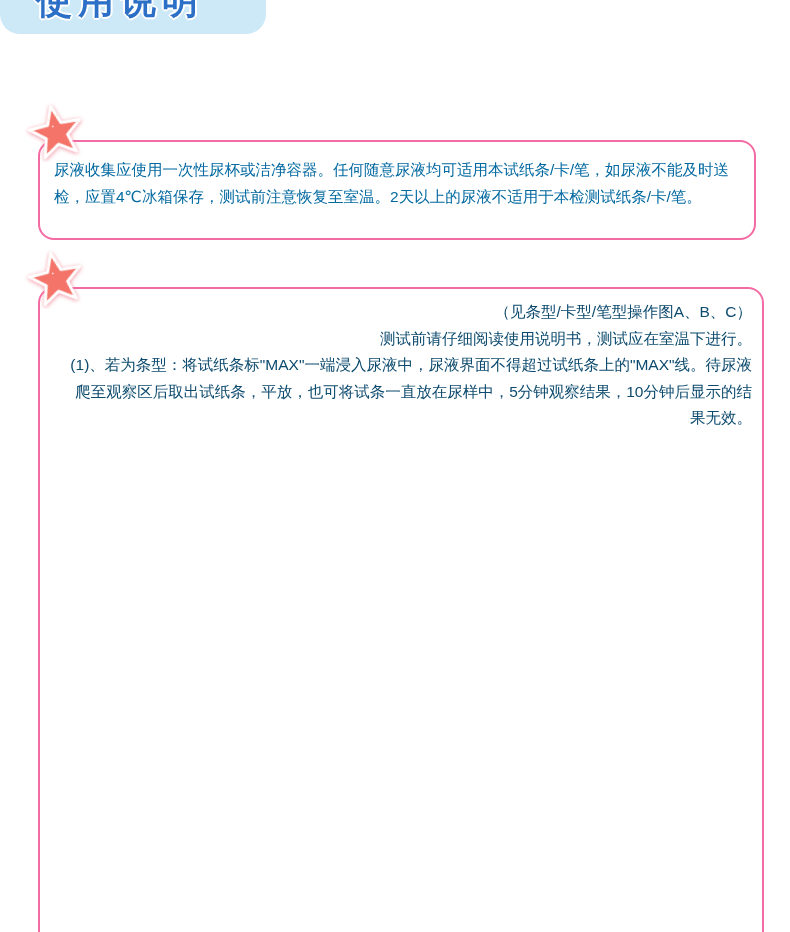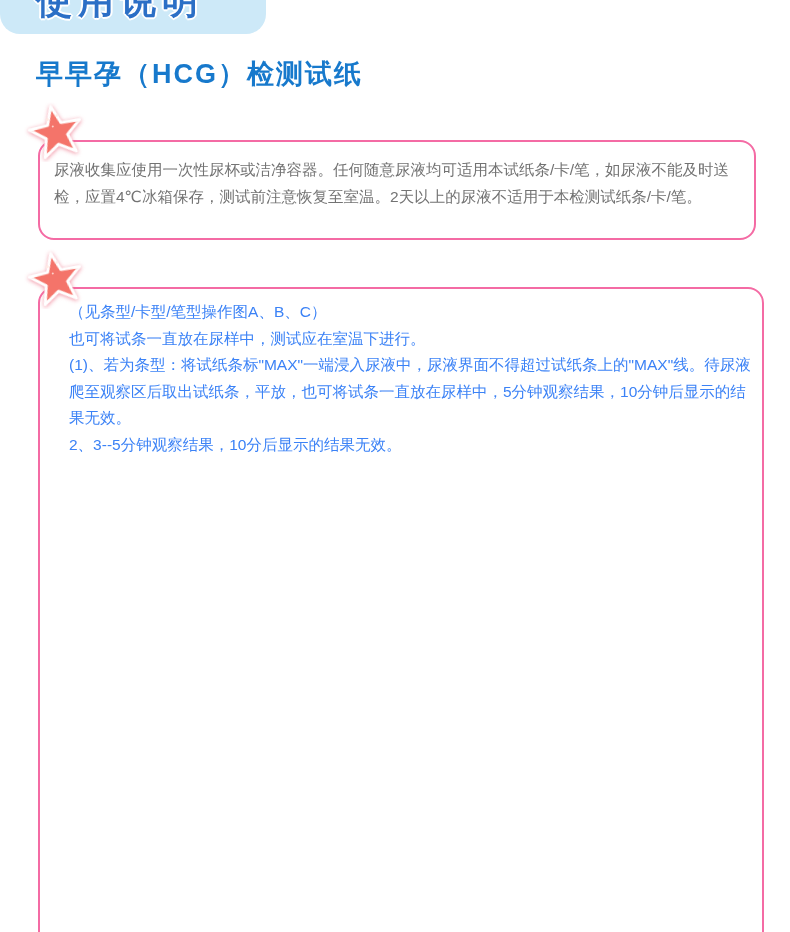--- a/index.html
+++ b/index.html
@@ -8,22 +8,22 @@
   
   .banner{position:absolute;left:0;top:-30px;width:266px;height:64px;background:#cde9f8;border-radius:20px;}
   .banner span{position:absolute;left:36px;bottom:8px;font-size:36px;font-weight:bold;color:#2b6fc6;letter-spacing:6px;
      text-shadow:-2px 0 #fff,2px 0 #fff,0 -2px #fff,0 2px #fff,-1px -1px #fff,1px 1px #fff,-1px 1px #fff,1px -1px #fff;}
   .page-title{position:absolute;left:36px;top:56px;font-size:27px;font-weight:bold;color:#1779cc;letter-spacing:2px;}
   
   .pill{position:absolute;background:#fff;border:3px solid #ef7e18;border-radius:19px;height:32px;line-height:32px;
         padding:0 30px;font-size:19px;font-weight:bold;color:#3c2c28;z-index:3;}
   .star{position:absolute;z-index:4;}
   .pinkbox{position:absolute;border:2px solid #f46ba4;border-radius:16px;background:#fff;z-index:1;}
-  .bodytext{position:absolute;left:14px;right:14px;top:14px;font-size:15.5px;line-height:27px;color:#737373;}
-  .paras{position:absolute;left:29px;right:10px;top:10px;font-size:15.5px;line-height:26.5px;color:#3b82f6;}
+  .bodytext{position:absolute;left:14px;right:14px;top:14px;font-size:15.5px;line-height:27px;color:#0369a1;}
+  .paras{position:absolute;left:29px;right:10px;top:10px;font-size:15.5px;line-height:26.5px;color:#0c4a6e;text-align:right;}
   .paras div{margin:0;}
   
   .dia{position:absolute;left:62px;width:662px;}
   .side{position:absolute;left:0;top:0;width:24px;background:#d2d2d2;border:1px solid #919191;box-sizing:border-box;
         writing-mode:vertical-rl;text-orientation:upright;font-size:13px;font-weight:bold;color:#1c1c1c;
         display:flex;align-items:center;justify-content:center;letter-spacing:2px;}
   .tbl{position:absolute;left:24px;top:0;width:637px;border:1px solid #767676;box-sizing:border-box;background:#fff;}
   .hdr{display:flex;height:20px;border-bottom:1px solid #767676;}
   .hdr span{flex:1;text-align:center;line-height:20px;font-family:"Liberation Serif",serif;font-size:14px;color:#222;
             border-right:1px solid #767676;}
@@ -47,21 +47,20 @@
         <path d="M0,0H4M0,3H4" stroke="#1c7d49" stroke-width="0.7"></path>
         <path d="M2,0V6" stroke="#1c7d49" stroke-width="0.7"></path>
       </pattern>
     </defs>
   </svg>
 
   <div class="banner">
     <span>使用说明</span>
   </div>
 
-  <div class="page-title">早早孕（HCG）检测试纸</div>
 
   <svg class="star" style="left:24px;top:102px" width="64" height="60">
     <g transform="rotate(-12 32 30)">
       <polygon points="32,4 38.8,21.7 57.7,22.7 42.9,34.6 47.9,52.8 32,42.5 16.1,52.8 21.1,34.6 6.3,22.7 25.2,21.7" fill="#f4746a" stroke="#fff" stroke-width="3" stroke-linejoin="round" style="filter:drop-shadow(0 1px 2px rgba(235,95,120,.7))"></polygon>
       <circle cx="26" cy="16" r="1.6" fill="#ffe9e2" opacity=".9"></circle>
         <circle cx="36" cy="14" r="1.2" fill="#ffe9e2" opacity=".9"></circle>
         <circle cx="30" cy="24" r="1" fill="#ffe9e2" opacity=".8"></circle>
     </g>
   </svg>
   <div class="pinkbox" style="left:38px;top:140px;width:714px;height:96px">
@@ -72,23 +71,22 @@
     <g transform="rotate(-12 32 30)">
       <polygon points="32,4 38.8,21.7 57.7,22.7 42.9,34.6 47.9,52.8 32,42.5 16.1,52.8 21.1,34.6 6.3,22.7 25.2,21.7" fill="#f4746a" stroke="#fff" stroke-width="3" stroke-linejoin="round" style="filter:drop-shadow(0 1px 2px rgba(235,95,120,.7))"></polygon>
       <circle cx="26" cy="16" r="1.6" fill="#ffe9e2" opacity=".9"></circle>
         <circle cx="36" cy="14" r="1.2" fill="#ffe9e2" opacity=".9"></circle>
         <circle cx="30" cy="24" r="1" fill="#ffe9e2" opacity=".8"></circle>
     </g>
   </svg>
   <div class="pinkbox" style="left:38px;top:287px;width:722px;height:660px">
     <div class="paras">
       <div>（见条型/卡型/笔型操作图A、B、C）</div>
-      <div>也可将试条一直放在尿样中，测试应在室温下进行。</div>
+      <div>测试前请仔细阅读使用说明书，测试应在室温下进行。</div>
       <div>(1)、若为条型：将试纸条标"MAX"一端浸入尿液中，尿液界面不得超过试纸条上的"MAX"线。待尿液爬至观察区后取出试纸条，平放，也可将试条一直放在尿样中，5分钟观察结果，10分钟后显示的结果无效。</div>
-      <div>2、3--5分钟观察结果，10分后显示的结果无效。</div>
     </div>
   </div>
 
   <div class="dia" style="top:565px;height:120px">
     <div class="side" style="height:120px">条型操作图</div>
     <div class="tbl" style="height:120px">
       <div class="hdr">
         <span>A</span>
         <span>B</span>
         <span>C</span>

